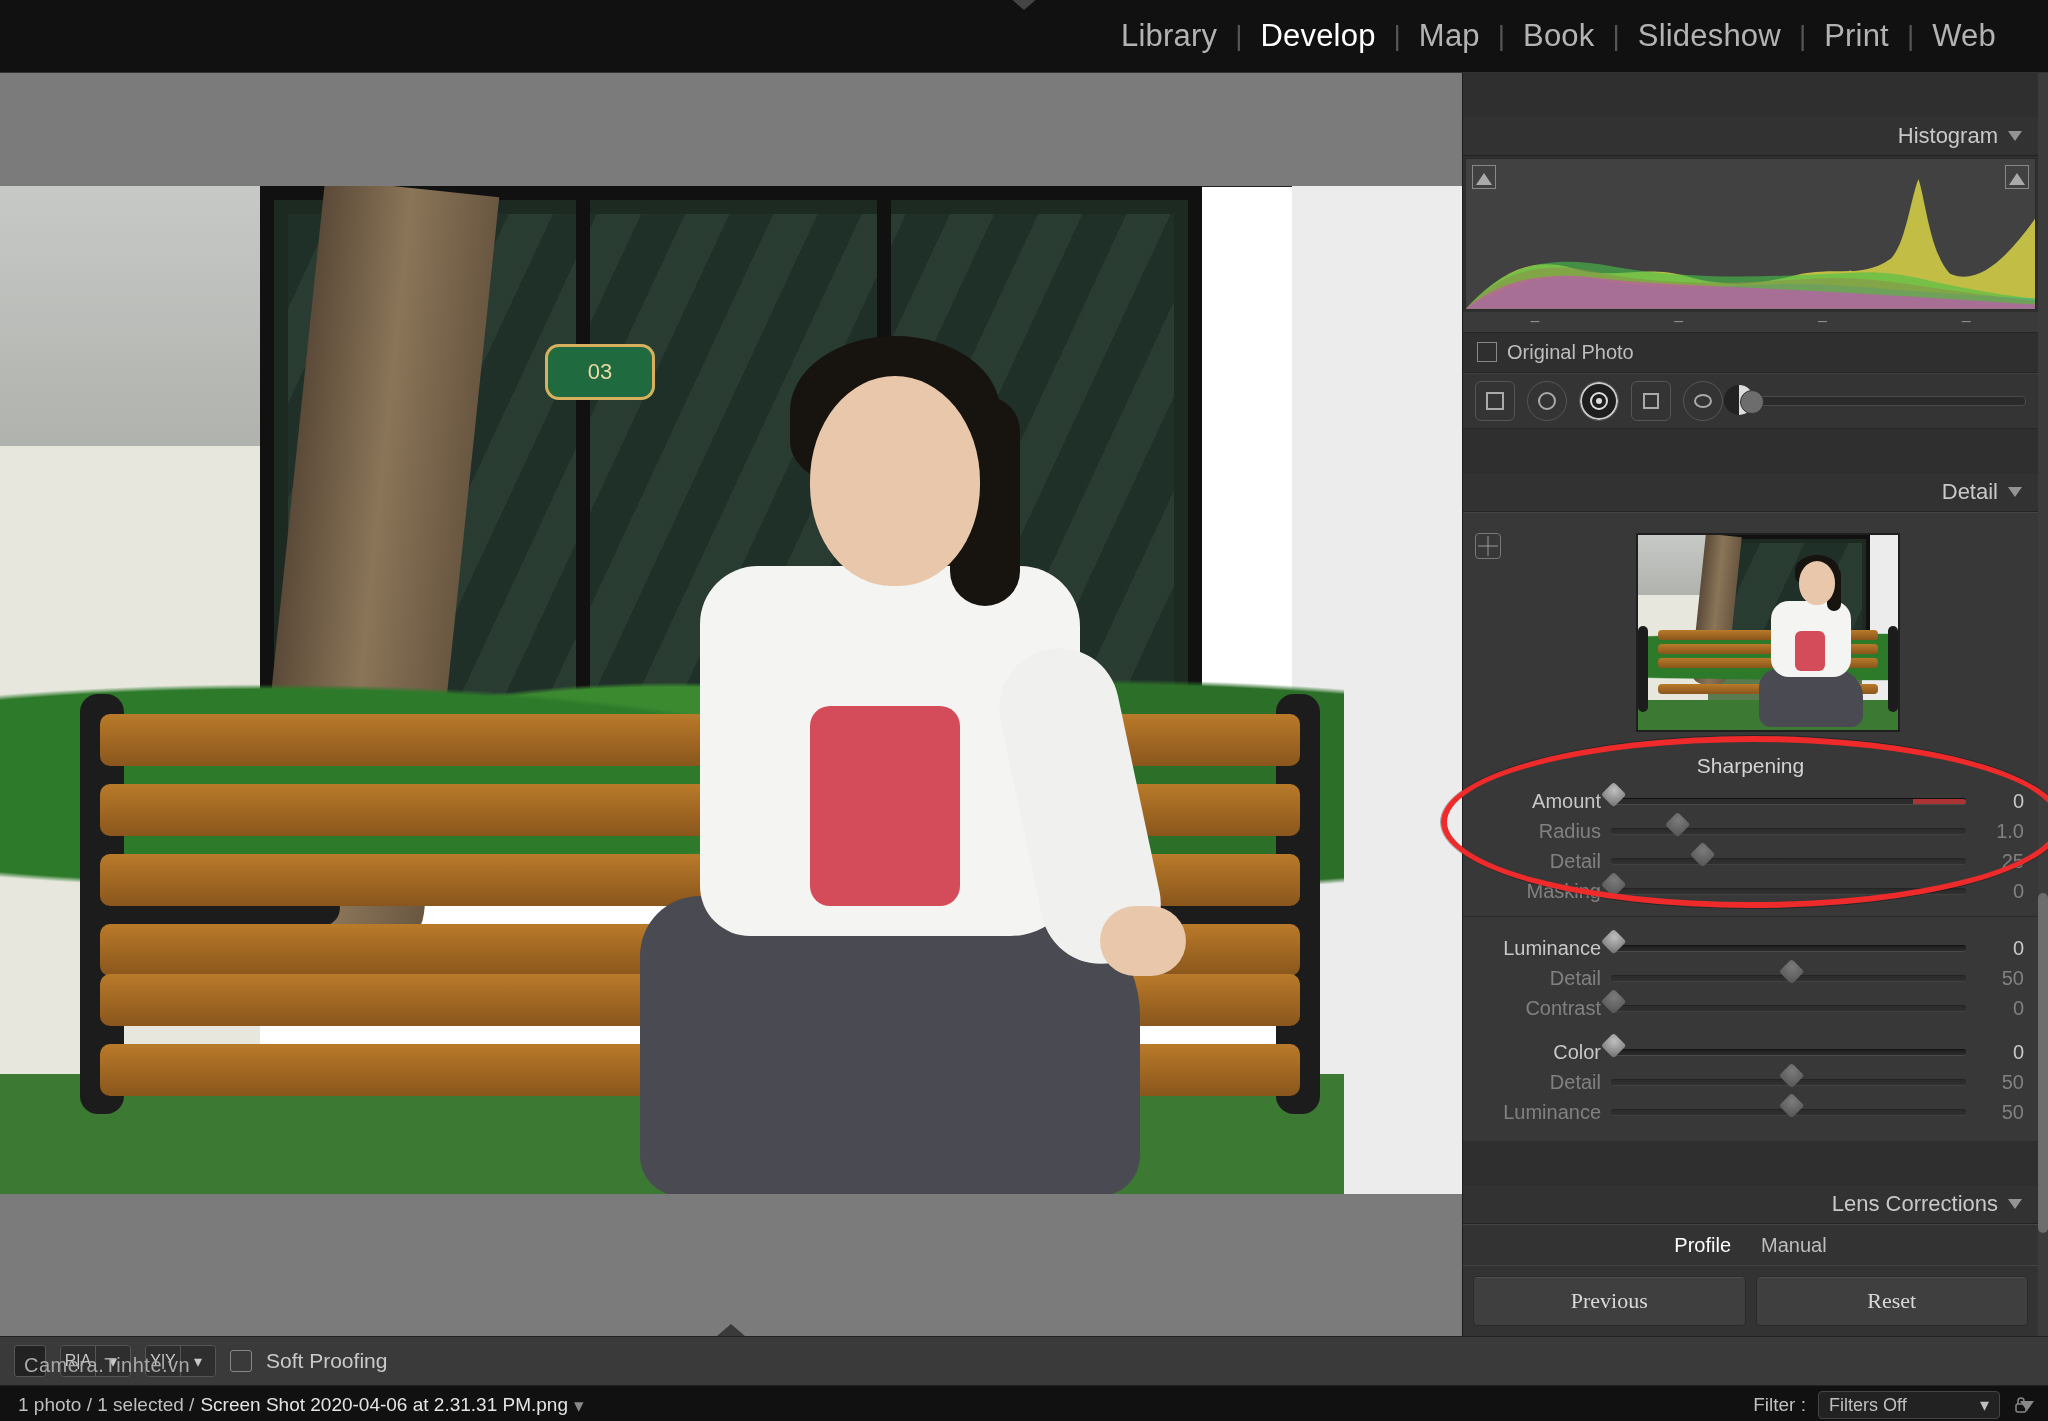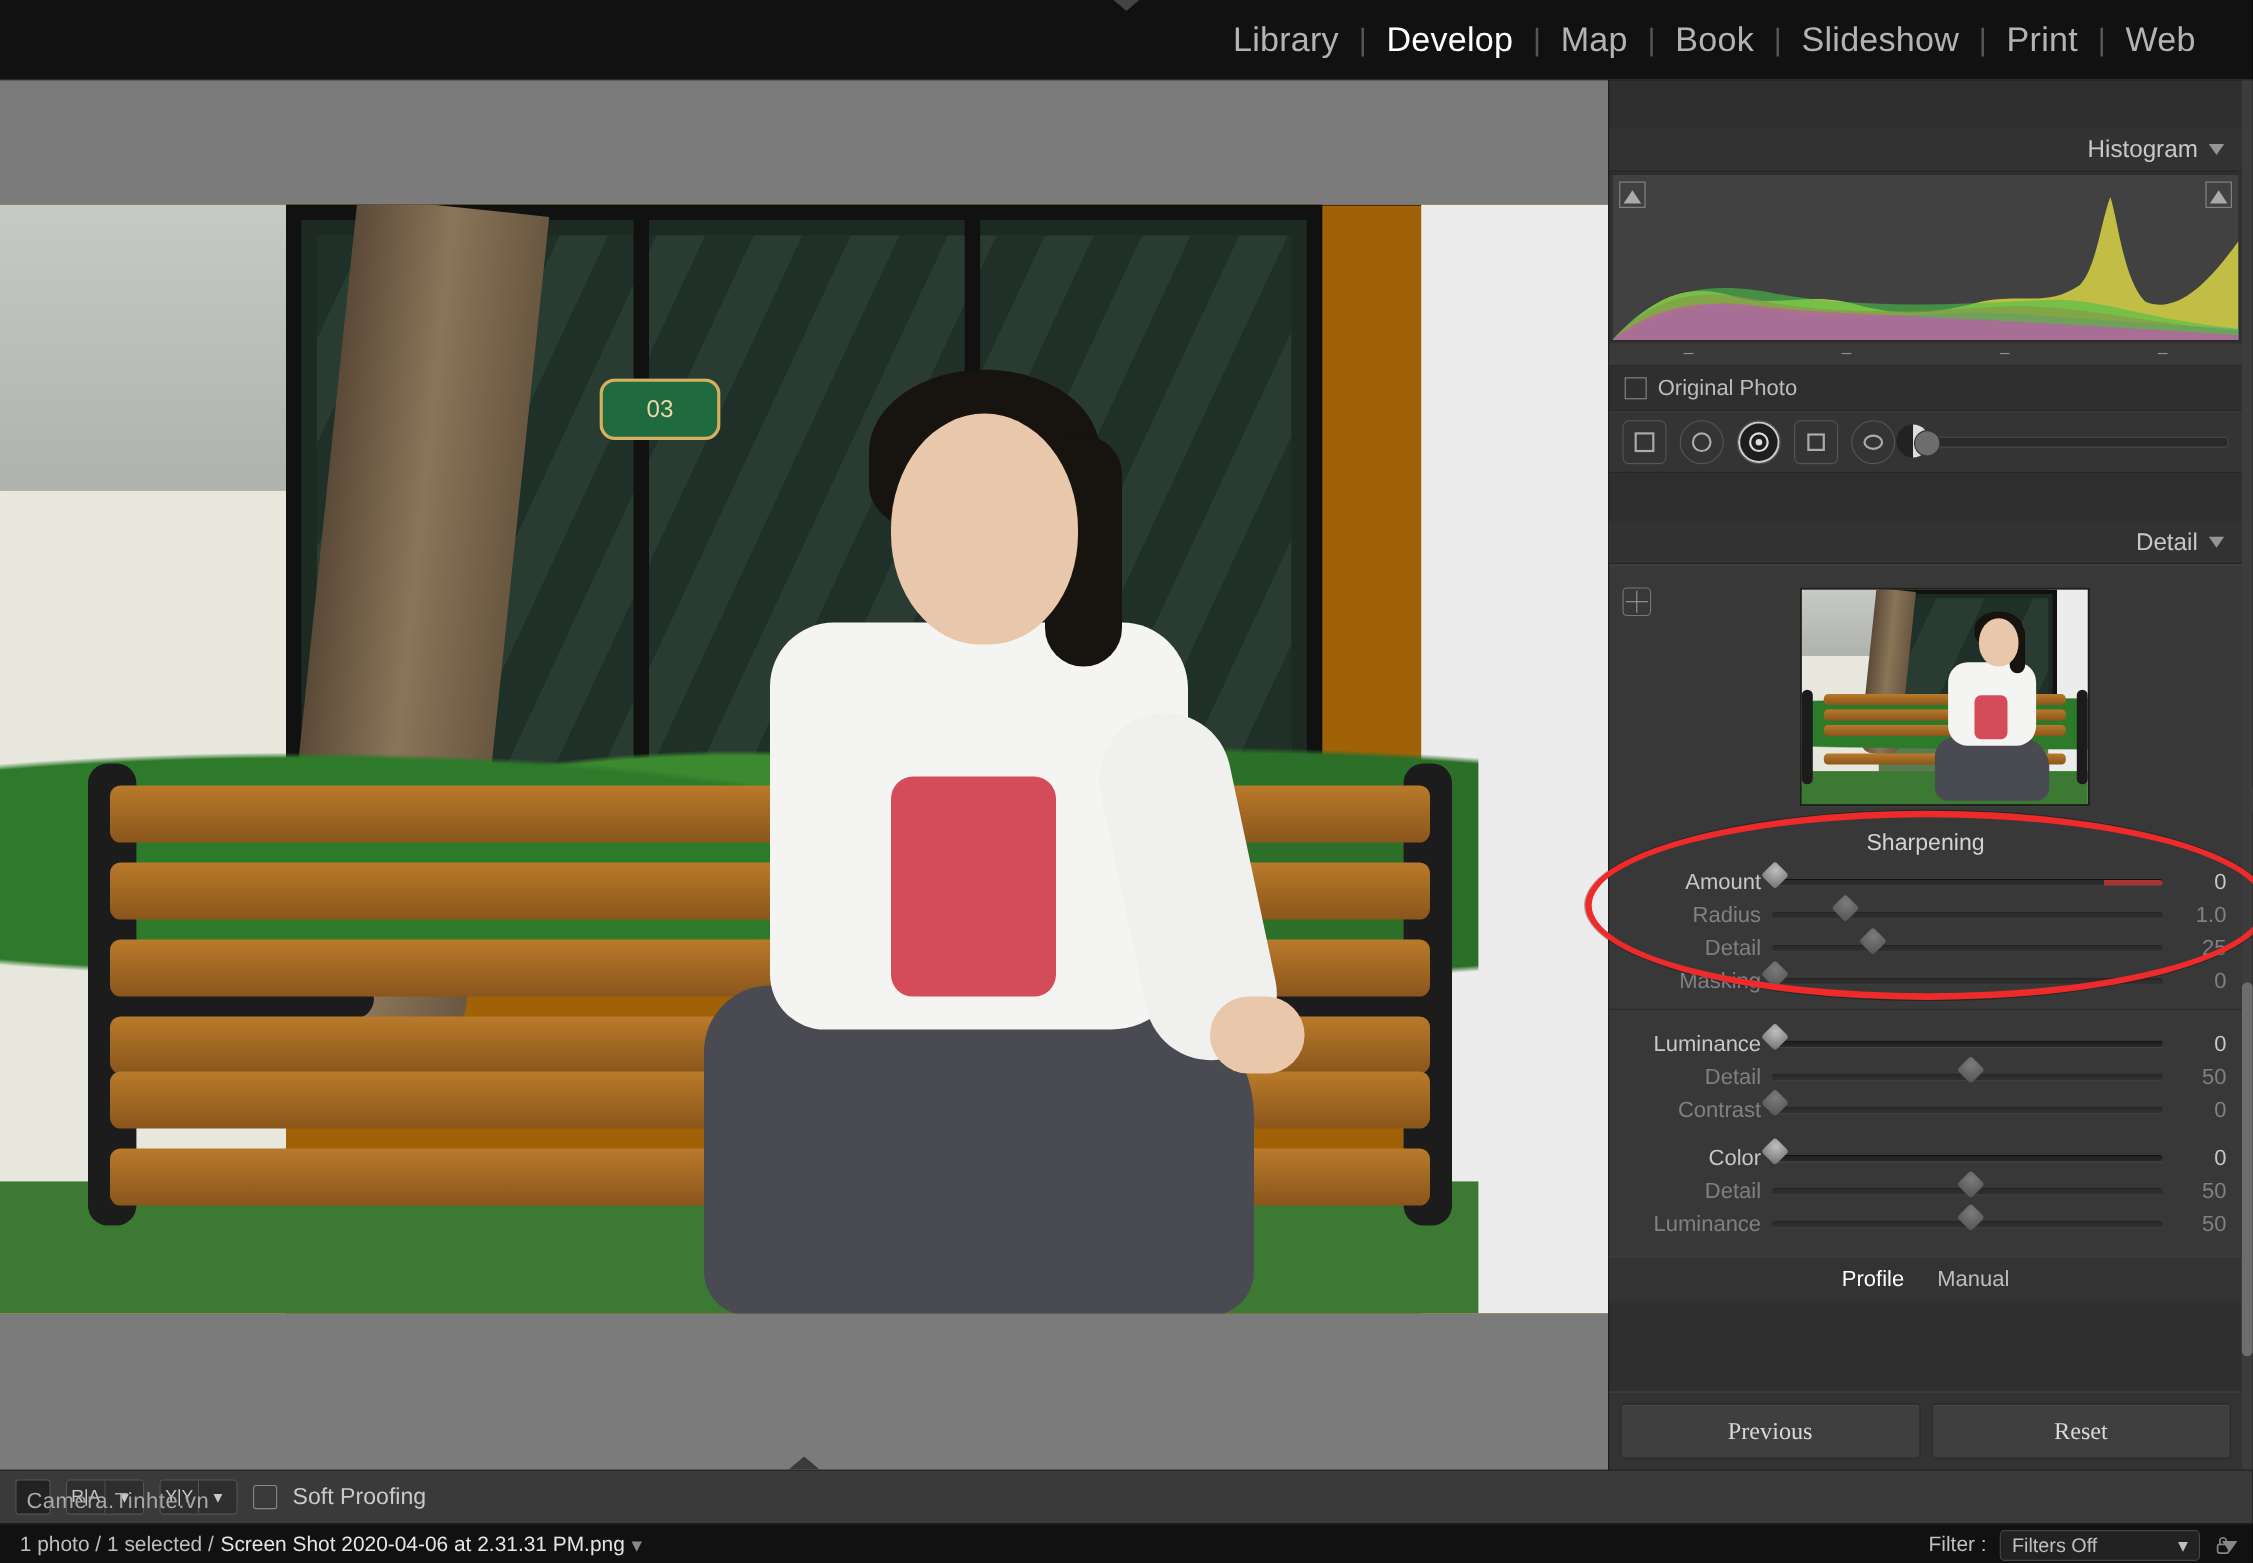--- a/index.html
+++ b/index.html
@@ -53,21 +53,21 @@
     background: #7b7b7b;
     position: relative;
     display: flex;
     align-items: center;
     justify-content: center;
   }
   .photo {
     width: 1589px;
     height: 1008px;
     margin-top: -30px;
-    background: #a16207;
+    background: #ffffff;
     position: relative;
     overflow: hidden;
     box-shadow: inset 0 0 0 1px #222;
   }
   
   .sky { position:absolute; left:0; top:0; width:260px; height:260px; background:linear-gradient(#c7c9c6,#b0b2ae); }
   .wall-l { position:absolute; left:0; top:260px; width:260px; height:748px; background:#e7e7de; }
   .wall-r { position:absolute; right:0; top:0; width:170px; height:1008px; background:#ececec; }
   .window { position:absolute; left:260px; top:0; width:914px; height:540px; background:#1d2a22; border:14px solid #111;}
   .window .mullion { position:absolute; top:0; width:14px; height:100%; background:#111; }
@@ -473,20 +473,24 @@
       </div>
       <div class="slider-row dim">
         <div class="slabel">Luminance</div>
         <div class="strack">
               <div class="sknob" style="left:50%"></div>
             </div>
         <div class="sval">50</div>
       </div>
     </div>
 
+    <div class="panel-header">
+      <span>Lens Corrections</span>
+      <span class="tri"></span>
+    </div>
     <div class="lens-tabs">
       <span class="lens-tab active">Profile</span>
       <span class="lens-tab">Manual</span>
     </div>
 
     <div style="flex:1"></div>
 
     <div class="btn-row">
       <div class="pbtn">Previous</div>
       <div class="pbtn">Reset</div>

